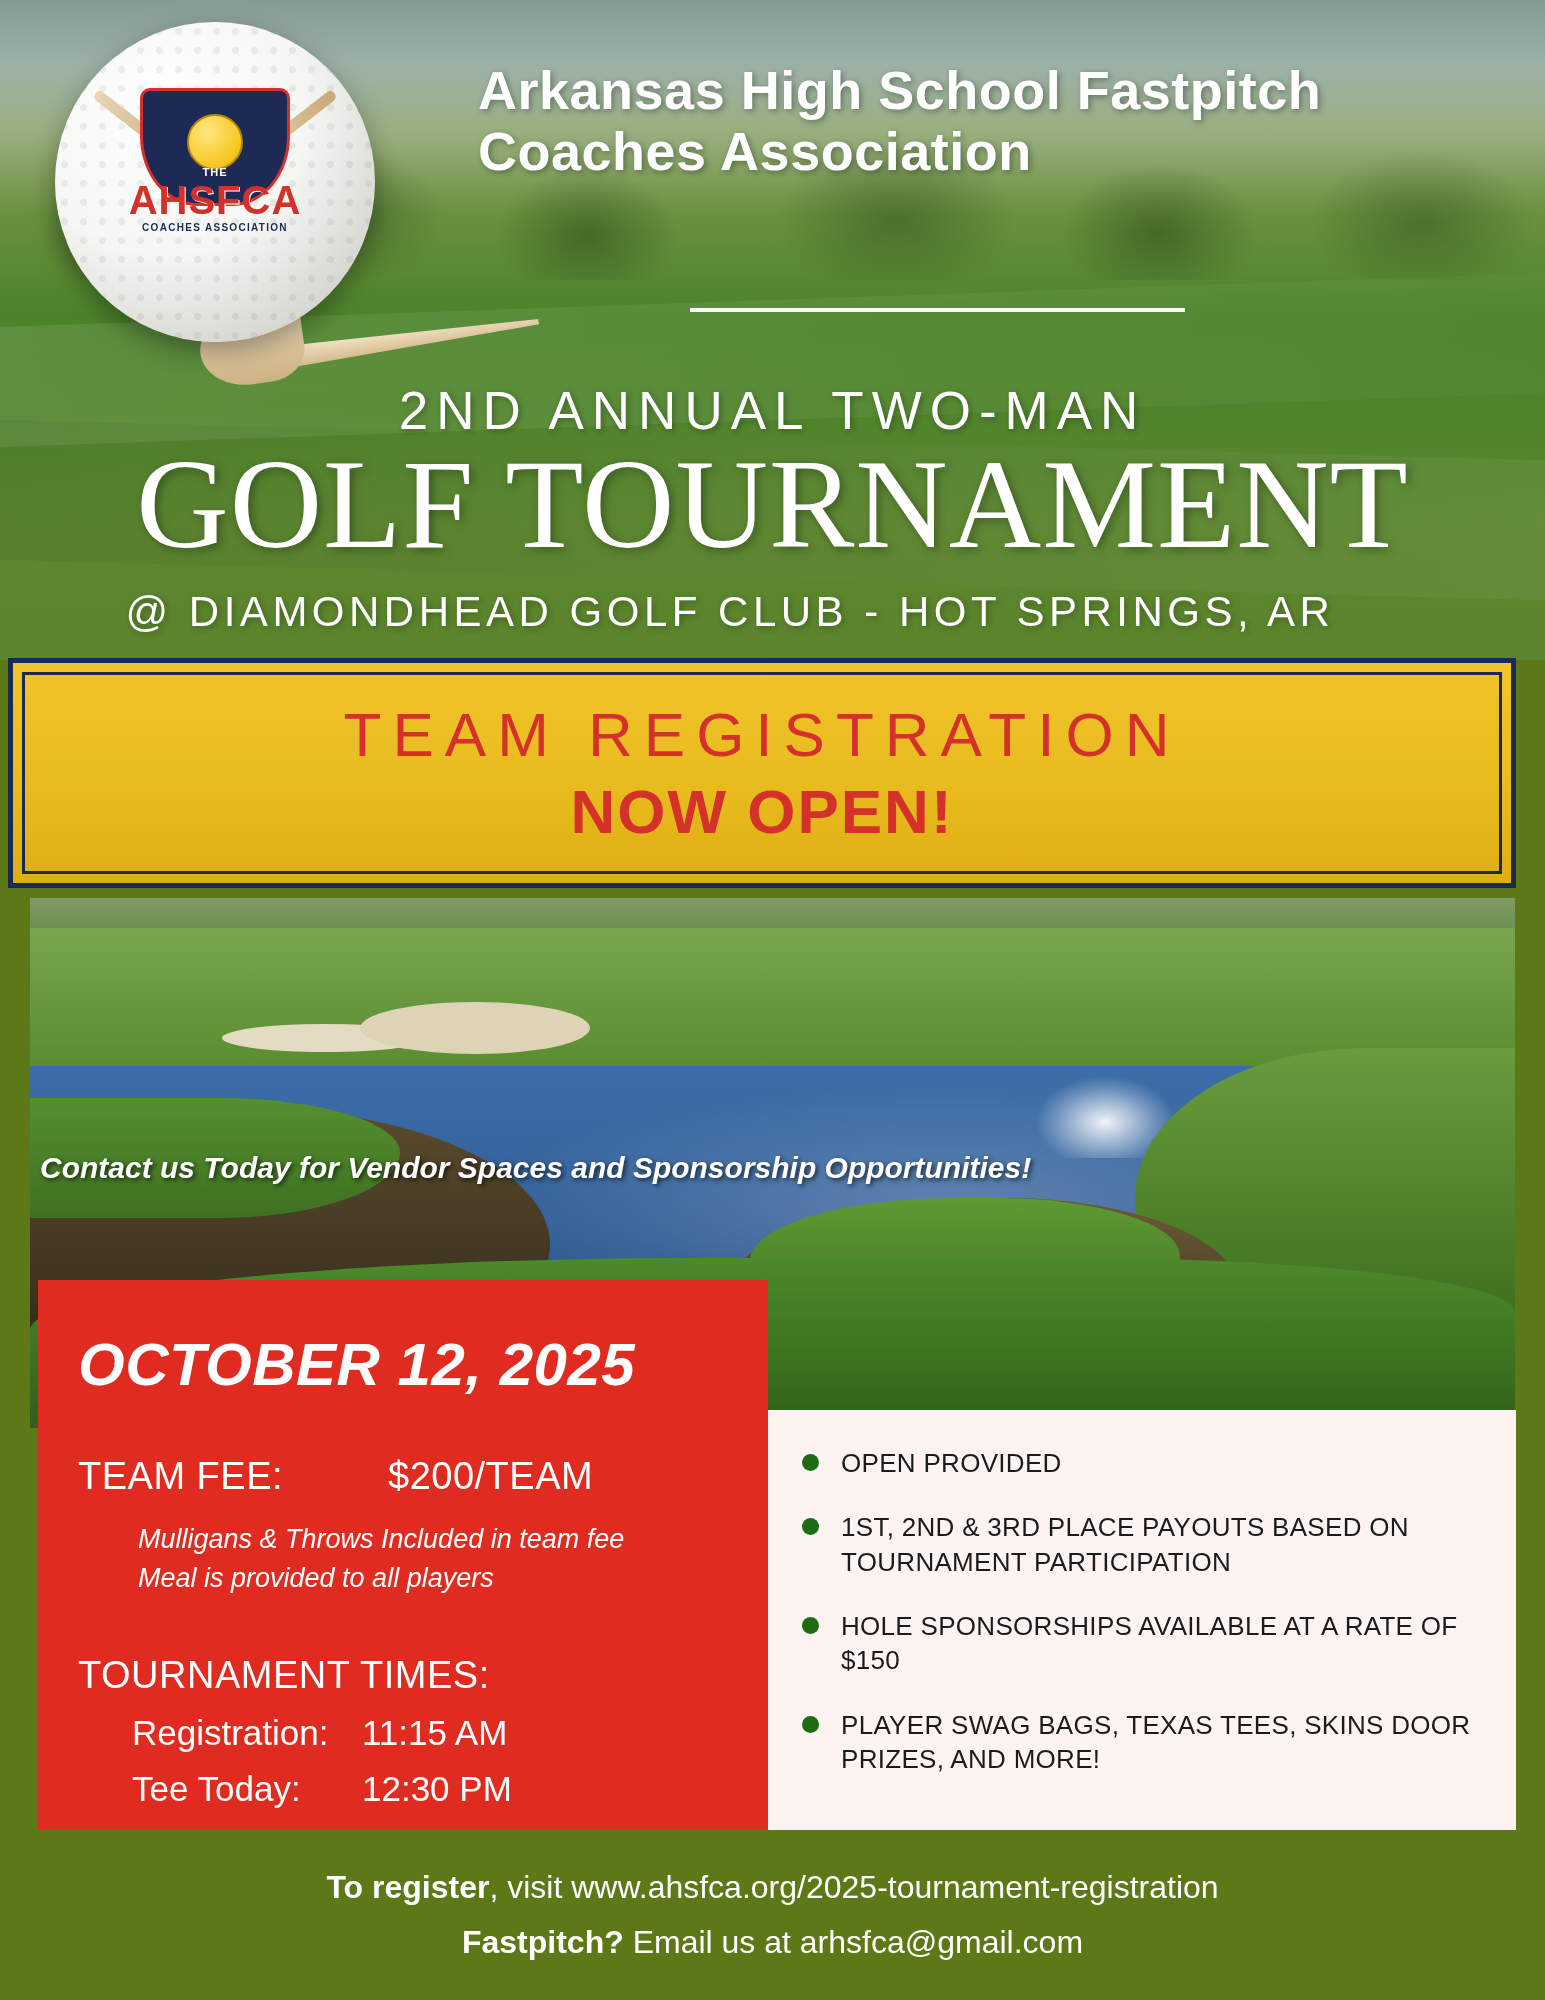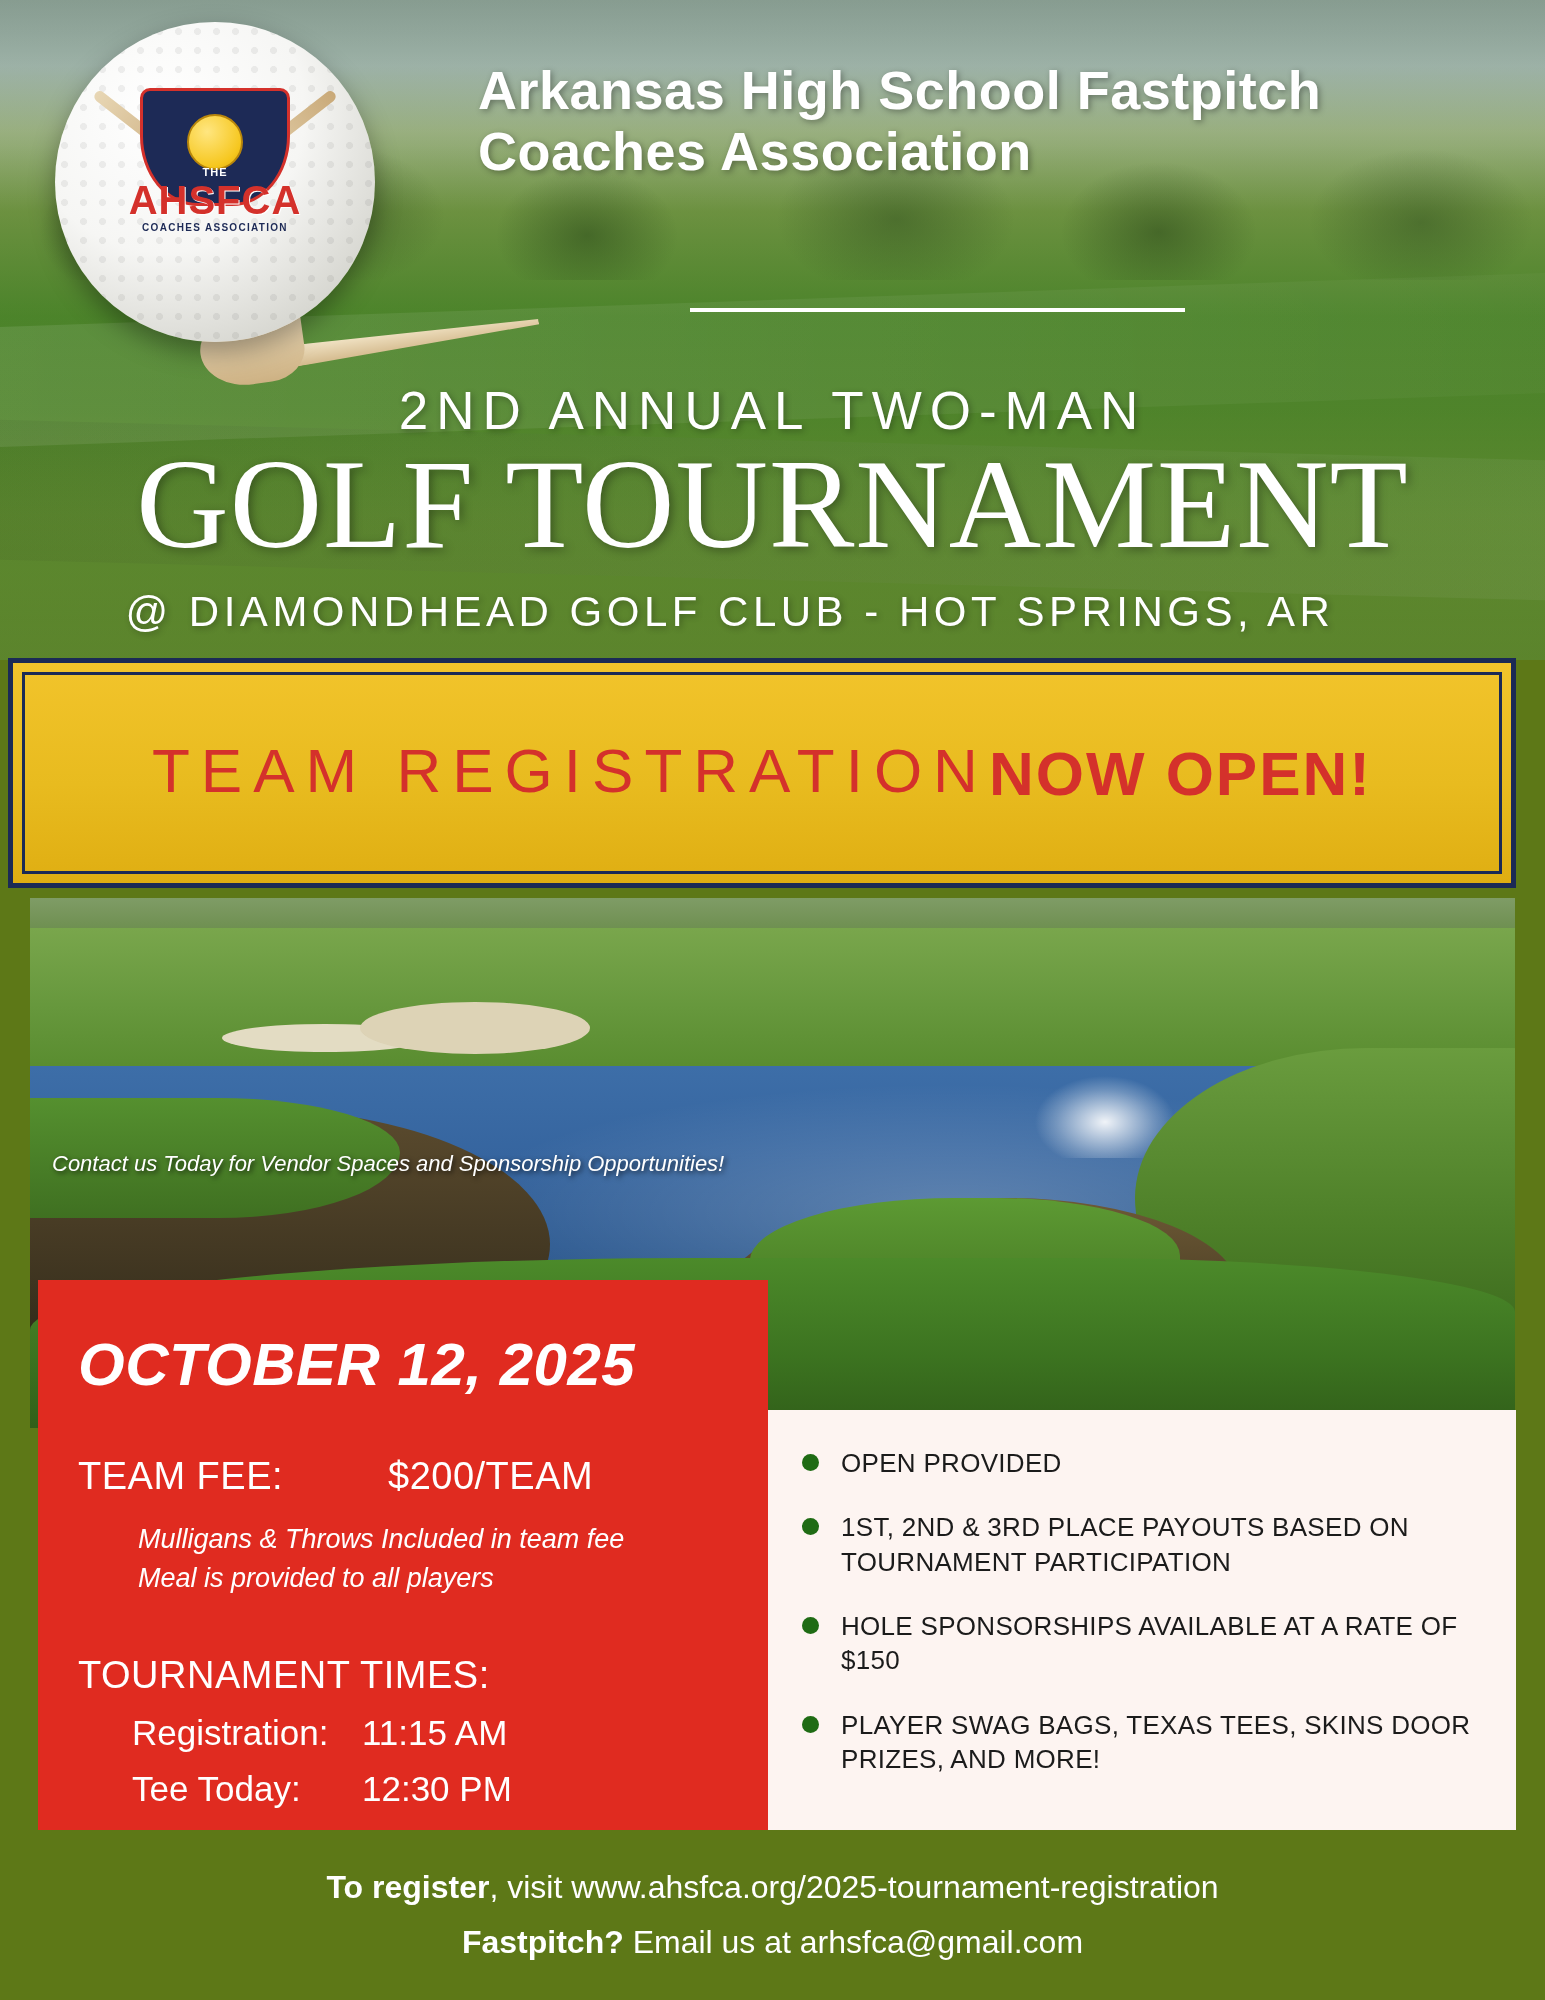--- a/index.html
+++ b/index.html
@@ -207,21 +207,21 @@
   }
 
   
   .reg-banner {
     position: absolute;
     top: 658px; left: 8px;
     width: 1508px; height: 230px;
     background: linear-gradient(to bottom, #f2c42b 0%, #e8bb1f 55%, #dfae12 100%);
     border: 5px solid #1b2a55;
     display: flex;
-    flex-direction: row;
+    flex-direction: column;
     align-items: center;
     justify-content: center;
     z-index: 8;
   }
   .reg-banner::after {
     content: "";
     position: absolute;
     inset: 9px;
     border: 3px solid #1b2a55;
     pointer-events: none;
@@ -308,27 +308,28 @@
     border-radius: 50% 45% 25% 50% / 60% 55% 35% 45%;
   }
   .cp-right-green {
     position: absolute; top: 150px; right: -40px;
     width: 420px; height: 300px;
     background: linear-gradient(to bottom, #6a9c3e, #4d7f28 60%, #3b691d);
     border-radius: 55% 0 0 45% / 50% 0 0 50%;
   }
   .vendor-note {
     position: absolute;
-    top: 253px; left: 22px;
+    top: 253px; left: 10px;
     color: #ffffff;
     font-style: italic;
-    font-size: 22px;
+    font-size: 30px;
     text-shadow: 2px 2px 5px rgba(0,0,0,0.7);
     z-index: 6;
     white-space: nowrap;
+    font-weight: bold;
   }
 
   
   .red-panel {
     position: absolute;
     top: 1280px; left: 38px;
     width: 730px; height: 550px;
     background: #e02b20;
     z-index: 9;
     padding: 44px 40px;

